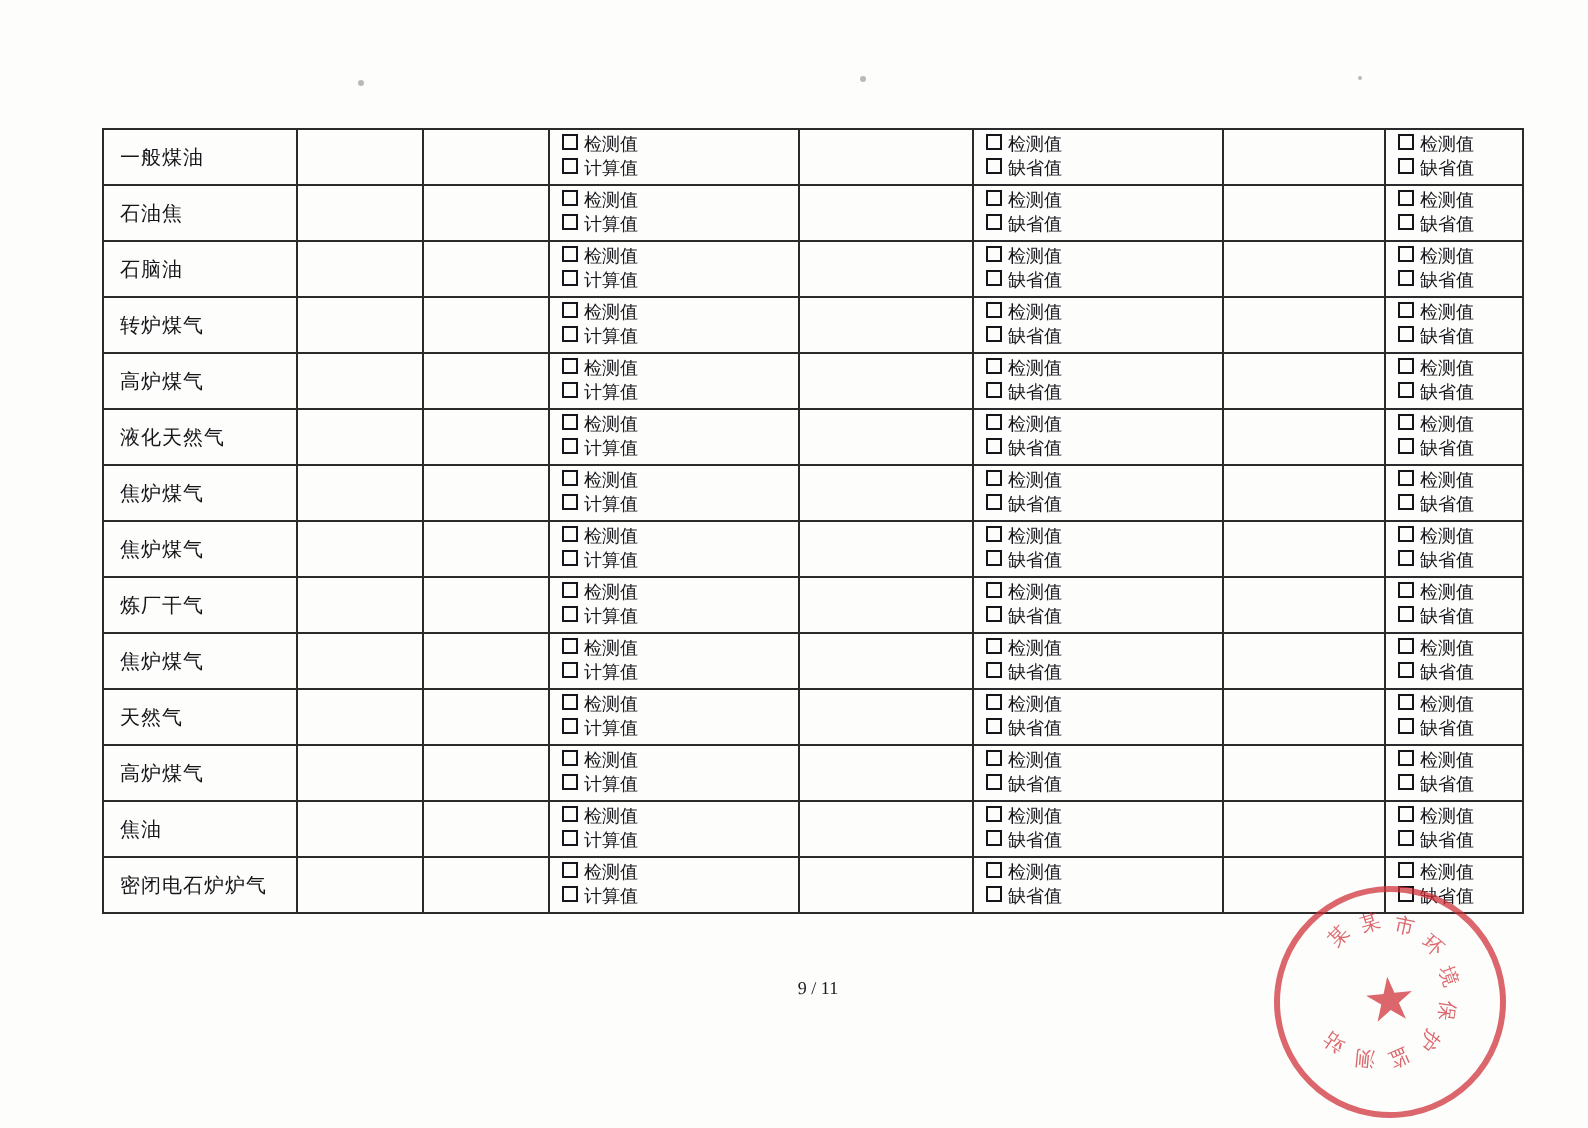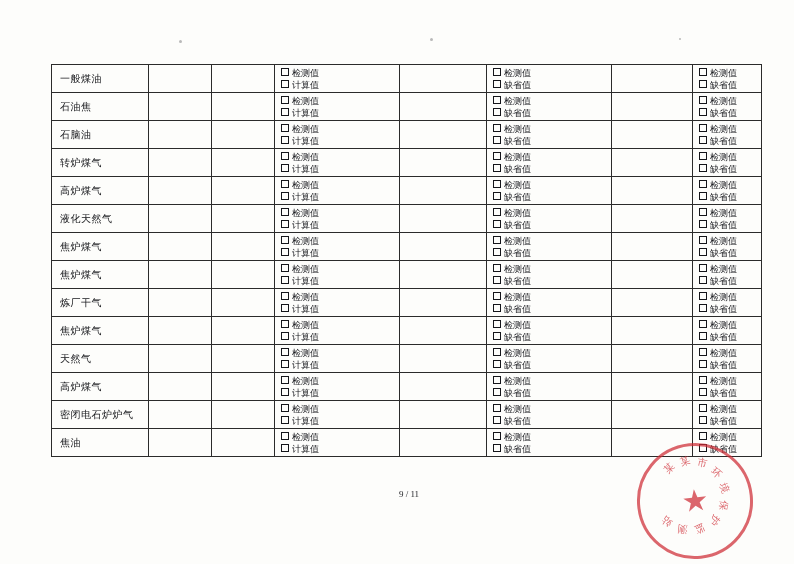--- a/index.html
+++ b/index.html
@@ -437,46 +437,46 @@
           </td>
           <td class="c-blank4"></td>
           <td class="c-opt3">
             <div class="opts">
               <div class="opt"><span class="box"></span><span>检测值</span></div>
               <div class="opt"><span class="box"></span><span>缺省值</span></div>
             </div>
           </td>
         </tr>
         <tr>
+          <td class="c-name">焦油</td>
+          <td class="c-blank1"></td>
+          <td class="c-blank2"></td>
+          <td class="c-opt1">
+            <div class="opts">
+              <div class="opt"><span class="box"></span><span>检测值</span></div>
+              <div class="opt"><span class="box"></span><span>计算值</span></div>
+            </div>
+          </td>
+          <td class="c-blank3"></td>
+          <td class="c-opt2">
+            <div class="opts">
+              <div class="opt"><span class="box"></span><span>检测值</span></div>
+              <div class="opt"><span class="box"></span><span>缺省值</span></div>
+            </div>
+          </td>
+          <td class="c-blank4"></td>
+          <td class="c-opt3">
+            <div class="opts">
+              <div class="opt"><span class="box"></span><span>检测值</span></div>
+              <div class="opt"><span class="box"></span><span>缺省值</span></div>
+            </div>
+          </td>
+        </tr>
+        <tr>
           <td class="c-name">密闭电石炉炉气</td>
-          <td class="c-blank1"></td>
-          <td class="c-blank2"></td>
-          <td class="c-opt1">
-            <div class="opts">
-              <div class="opt"><span class="box"></span><span>检测值</span></div>
-              <div class="opt"><span class="box"></span><span>计算值</span></div>
-            </div>
-          </td>
-          <td class="c-blank3"></td>
-          <td class="c-opt2">
-            <div class="opts">
-              <div class="opt"><span class="box"></span><span>检测值</span></div>
-              <div class="opt"><span class="box"></span><span>缺省值</span></div>
-            </div>
-          </td>
-          <td class="c-blank4"></td>
-          <td class="c-opt3">
-            <div class="opts">
-              <div class="opt"><span class="box"></span><span>检测值</span></div>
-              <div class="opt"><span class="box"></span><span>缺省值</span></div>
-            </div>
-          </td>
-        </tr>
-        <tr>
-          <td class="c-name">焦油</td>
           <td class="c-blank1"></td>
           <td class="c-blank2"></td>
           <td class="c-opt1">
             <div class="opts">
               <div class="opt"><span class="box"></span><span>检测值</span></div>
               <div class="opt"><span class="box"></span><span>计算值</span></div>
             </div>
           </td>
           <td class="c-blank3"></td>
           <td class="c-opt2">

